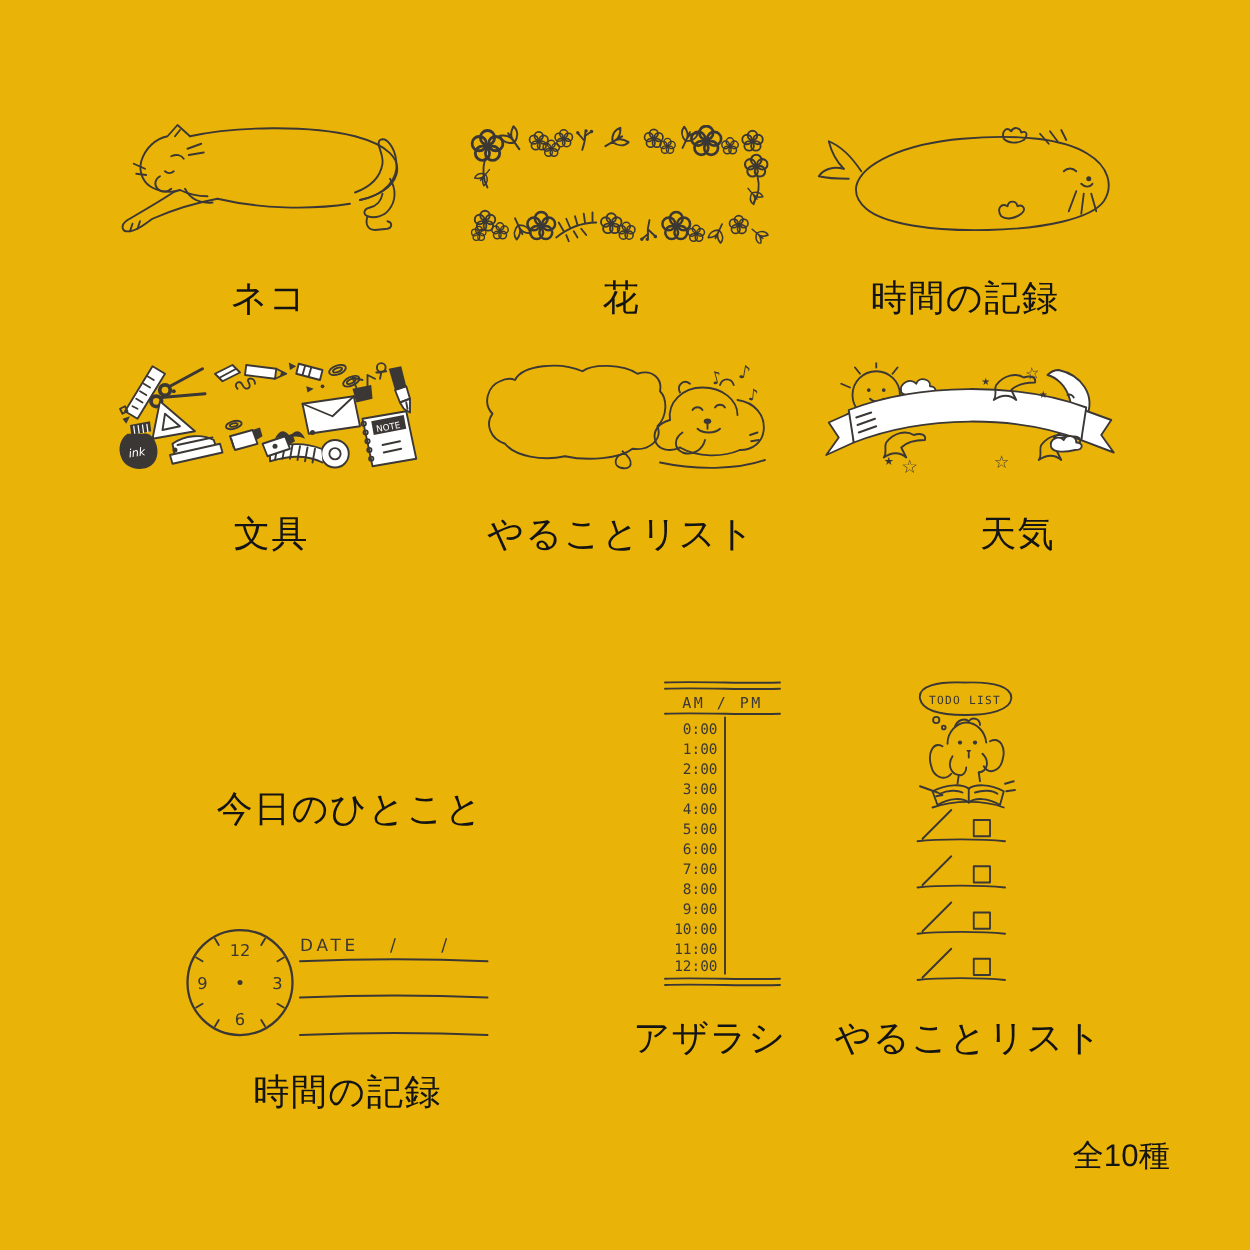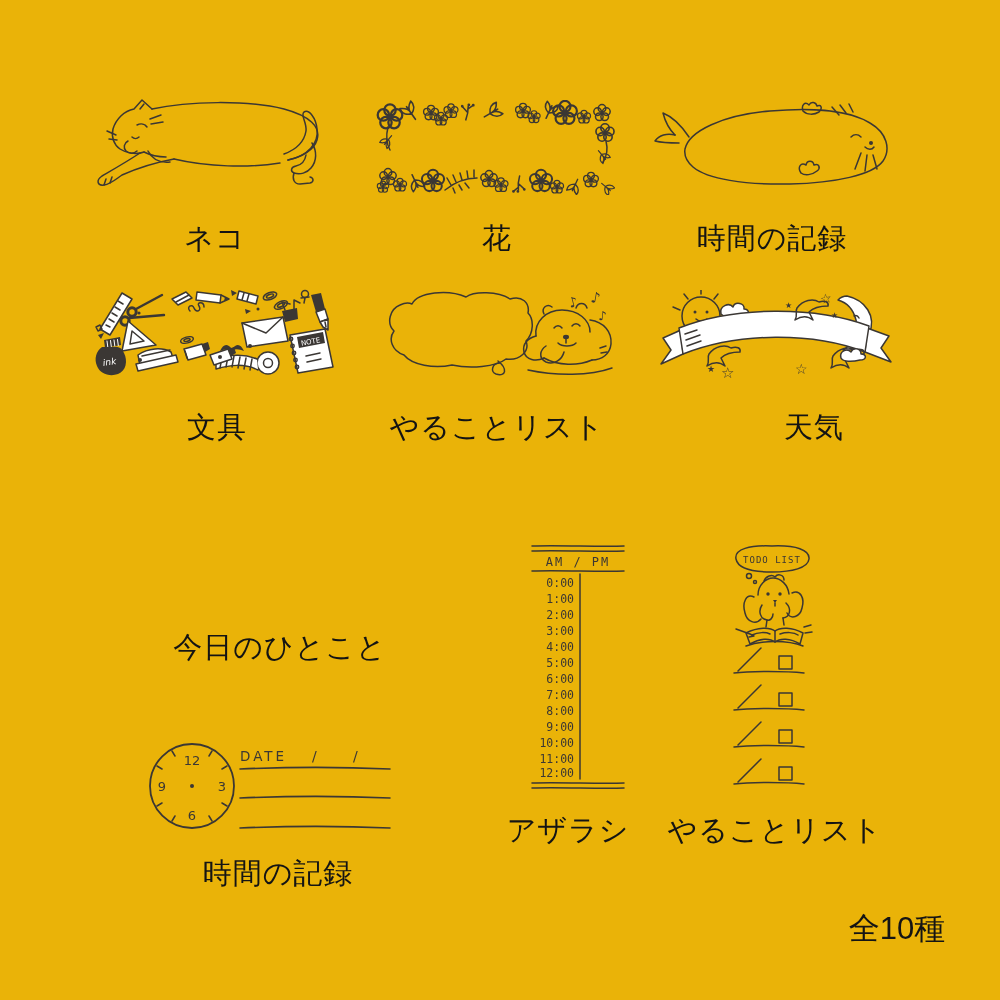--- a/index.html
+++ b/index.html
@@ -8,21 +8,21 @@
   .stamp{position:absolute;}
   .stamp svg{display:block;}
   svg *{stroke:#3b3734;fill:none;stroke-width:1.5;stroke-linecap:round;stroke-linejoin:round;}
   svg .f{fill:#3b3734;stroke:none;}
   svg .w{fill:#ffffff;}
   svg text,svg .t{fill:#3b3734;stroke:none;font-family:"DejaVu Sans",sans-serif;}
   svg .mono{font-family:"DejaVu Sans Mono",monospace;}
   svg .wt{fill:#ffffff;stroke:none;font-family:"DejaVu Sans",sans-serif;}
   .label{position:absolute;transform:translateX(-50%);color:#141414;font-size:29px;
          font-weight:500;white-space:nowrap;letter-spacing:1px;}
-  .note{position:absolute;transform:translateX(-50%);color:#141414;font-size:31px;
+  .note{position:absolute;transform:translateX(-50%);color:#141414;font-size:25px;
         font-weight:500;white-space:nowrap;}
   .topics-title{font-family:"DejaVu Serif",serif;font-style:italic;font-weight:bold;}
 </style>
 </head>
 <body>
 
 <div id="canvas">
 
   <div class="stamp" style="left:88px;top:98px">
     <svg width="252" height="97" viewBox="0 0 252 97">

